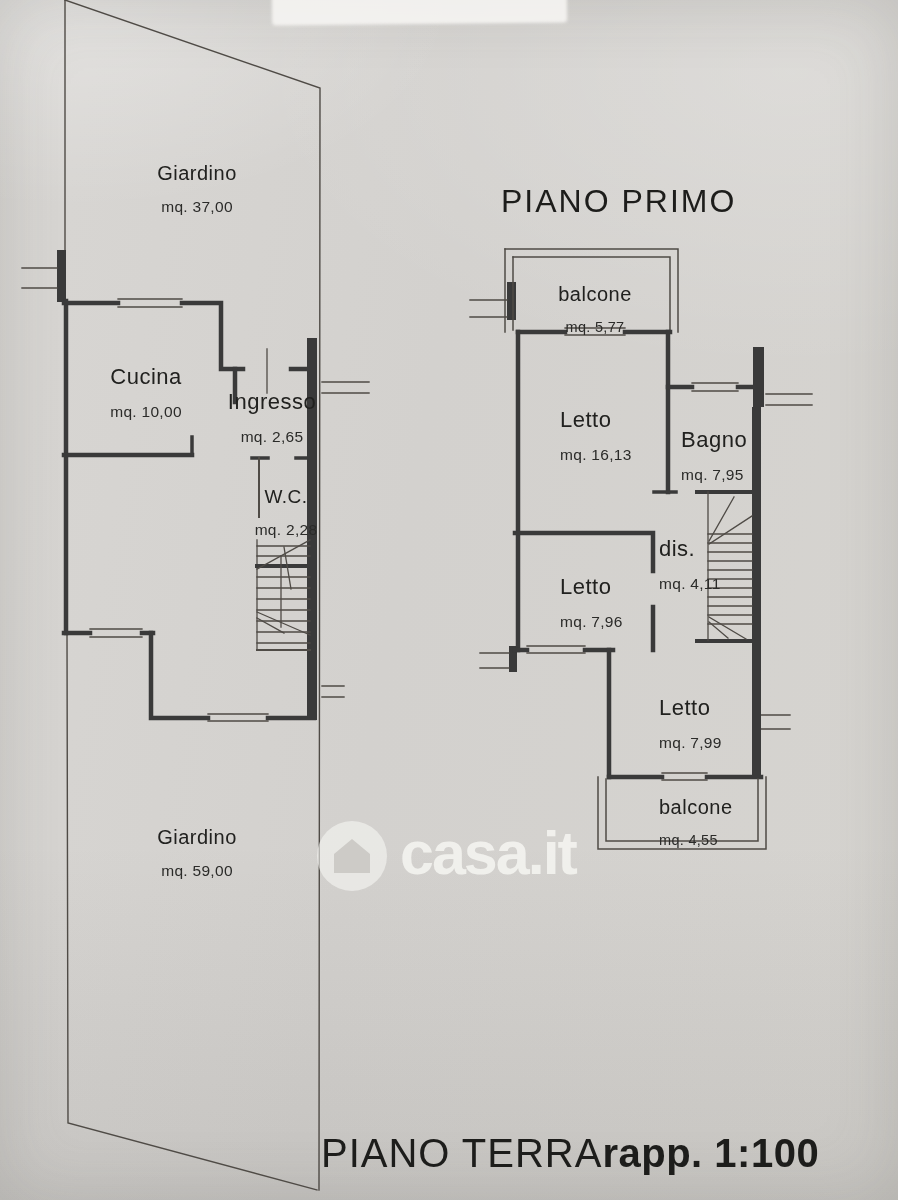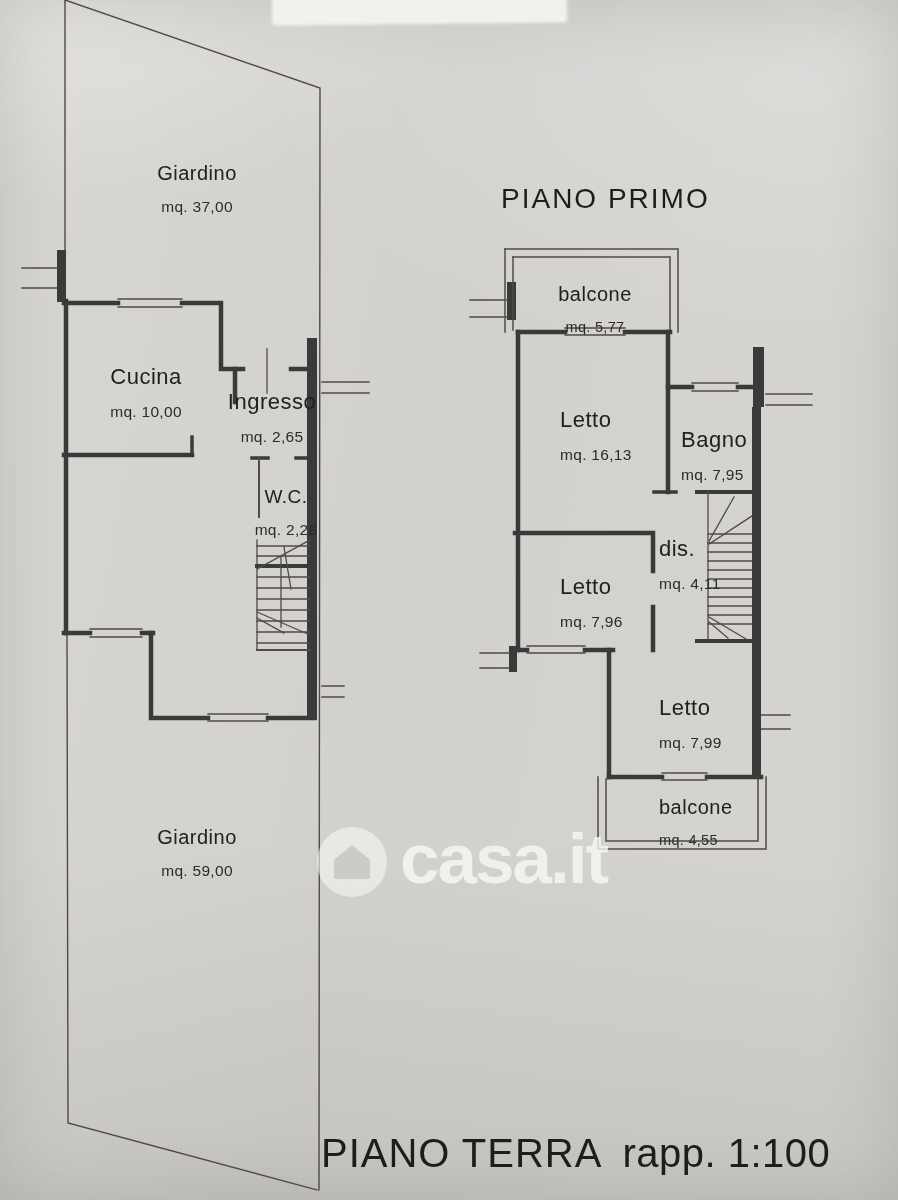--- a/index.html
+++ b/index.html
@@ -17,32 +17,32 @@
     position:absolute;left:272px;top:-6px;width:295px;height:30px;
     background:rgba(248,247,244,0.85);border-radius:4px;filter:blur(1.5px);
     transform:rotate(-0.6deg);
   }
   svg.plan{position:absolute;left:0;top:0;}
   .lbl{position:absolute;color:#21211f;white-space:nowrap;line-height:1;}
   .lbl.center{transform:translateX(-50%);text-align:center;}
   .room{font-size:22px;letter-spacing:0.5px;}
   .room.sm{font-size:20px;}
   .area{font-size:15.5px;margin-top:16px;color:#2b2b29;letter-spacing:0.3px;}
-  .title{font-size:28px;letter-spacing:2px;color:#1d1d1b;}
+  .title{font-size:32px;letter-spacing:2px;color:#1d1d1b;}
   .footer{font-size:40px;letter-spacing:1px;color:#1d1d1b;}
-  .footer .scale{margin-left:20px;letter-spacing:0.5px;}
+  .footer .scale{letter-spacing:0.5px;font-weight:bold;}
   .soggiorno-line{font-size:22px;line-height:23px;letter-spacing:0.5px;}
   .watermark{position:absolute;left:317px;top:818px;display:flex;align-items:center;}
   .wm-circle{
     width:70px;height:70px;border-radius:50%;
     background:rgba(247,246,243,0.60);
     display:flex;align-items:center;justify-content:center;
   }
   .wm-text{
-    font-size:71px;font-weight:bold;letter-spacing:-2px;
+    font-size:61px;font-weight:bold;letter-spacing:-2px;
     color:rgba(248,247,244,0.80);margin-left:13px;padding-bottom:6px;
   }
 </style>
 </head>
 <body>
 
 <div class="paper">
 
   <div class="tape"></div>
 

